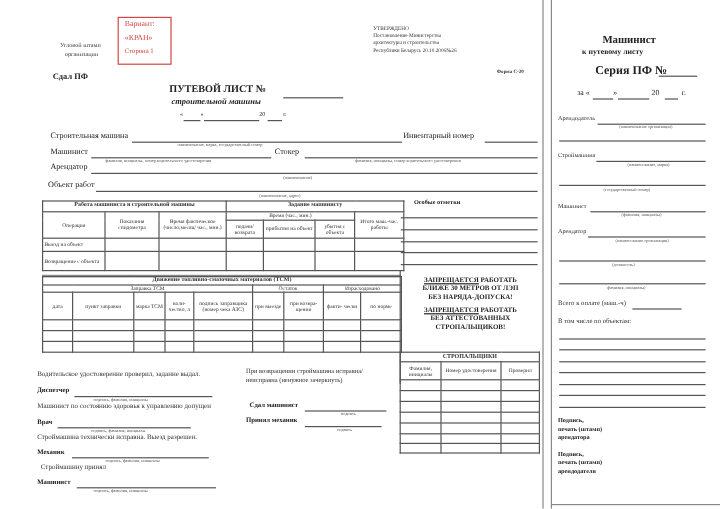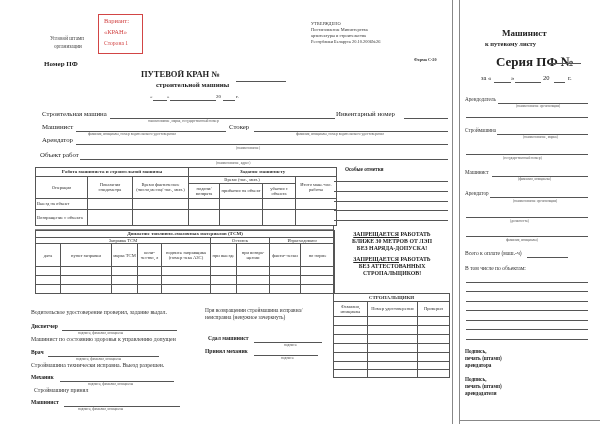--- a/index.html
+++ b/index.html
@@ -23,31 +23,31 @@
 <div class="abs" style="left:0;top:0;width:452px;height:424px;">
 
   <div class="t" style="left:50px;top:36px;font-size:5.2px;color:#444;">Угловой штамп</div>
   <div class="t" style="left:54px;top:44px;font-size:5.2px;color:#444;">организации</div>
 
   <div class="abs" style="left:98px;top:14px;width:45px;height:40px;border:1px solid #d24545;"></div>
   <div class="t red" style="left:104px;top:18px;font-size:6.5px;">Вариант:</div>
   <div class="t red" style="left:104px;top:29px;font-size:6.5px;">«КРАН»</div>
   <div class="t red" style="left:104px;top:41px;font-size:5.6px;">Сторона 1</div>
 
-  <div class="t bold" style="left:44px;top:61px;font-size:7px;">Номер ПФ</div>
+  <div class="t bold" style="left:44px;top:61px;font-size:7px;">Сдал ПФ</div>
 
   <div class="t" style="left:311px;top:22px;font-size:4.4px;color:#333;">УТВЕРЖДЕНО</div>
   <div class="t" style="left:311px;top:28px;font-size:4.4px;color:#333;">Постановление Министерства</div>
   <div class="t" style="left:311px;top:34px;font-size:4.4px;color:#333;">архитектуры и строительства</div>
   <div class="t" style="left:311px;top:40px;font-size:4.4px;color:#333;">Республики Беларусь 20.10.2006№26</div>
   <div class="t bold" style="left:414px;top:58px;font-size:4.2px;color:#333;">Форма С-20</div>
 
-  <div class="t bold" style="left:141px;top:70px;font-size:8.5px;">ПУТЕВОЙ КРАН №</div>
+  <div class="t bold" style="left:141px;top:70px;font-size:8.5px;">ПУТЕВОЙ ЛИСТ №</div>
   <div class="line" style="left:236px;top:81px;width:50px;"></div>
-  <div class="t bold" style="left:156px;top:82px;font-size:7px;">строительной машины</div>
+  <div class="t bold" style="left:143px;top:82px;font-size:7px;font-style:italic;">строительной машины</div>
   <div class="t" style="left:150px;top:94px;font-size:5px;">«</div>
   <div class="line" style="left:153px;top:100px;width:14px;"></div>
   <div class="t" style="left:167px;top:94px;font-size:5px;">»</div>
   <div class="line" style="left:170px;top:100px;width:46px;"></div>
   <div class="t" style="left:216px;top:94px;font-size:5px;">20</div>
   <div class="line" style="left:223px;top:100px;width:12px;"></div>
   <div class="t" style="left:236px;top:94px;font-size:5px;">г.</div>
 
   <div class="t" style="left:42px;top:111px;font-size:6.8px;">Строительная машина</div>
   <div class="line" style="left:110px;top:118px;width:225px;"></div>
@@ -297,21 +297,21 @@
   <div class="hint" style="left:281px;top:357px;">подпись</div>
 </div>
 
 <div class="abs" style="left:452px;top:0;width:8px;height:424px;background:#fff;border-left:1px solid #888;border-right:1px solid #888;"></div>
 
 <div class="abs" style="left:460px;top:0;width:140px;height:424px;">
   <div class="abs" style="left:0;top:420px;width:140px;height:0;border-top:1px solid #888;"></div>
 
   <div class="t bold" style="left:42px;top:29px;font-size:9px;">Машинист</div>
   <div class="t bold" style="left:25px;top:41px;font-size:6.5px;">к путевому листу</div>
-  <div class="t bold" style="left:36px;top:55px;font-size:13px;">Серия ПФ  №</div>
+  <div class="t bold" style="left:36px;top:55px;font-size:10px;">Серия ПФ  №</div>
   <div class="line" style="left:89px;top:63px;width:32px;"></div>
 
   <div class="t" style="left:21px;top:75px;font-size:6.5px;">за «</div>
   <div class="line" style="left:34px;top:82px;width:17px;"></div>
   <div class="t" style="left:51px;top:75px;font-size:6.5px;">»</div>
   <div class="line" style="left:55px;top:82px;width:26px;"></div>
   <div class="t" style="left:83px;top:75px;font-size:6.5px;">20</div>
   <div class="line" style="left:94px;top:82px;width:11px;"></div>
   <div class="t" style="left:108px;top:75px;font-size:6.5px;">г.</div>
 

